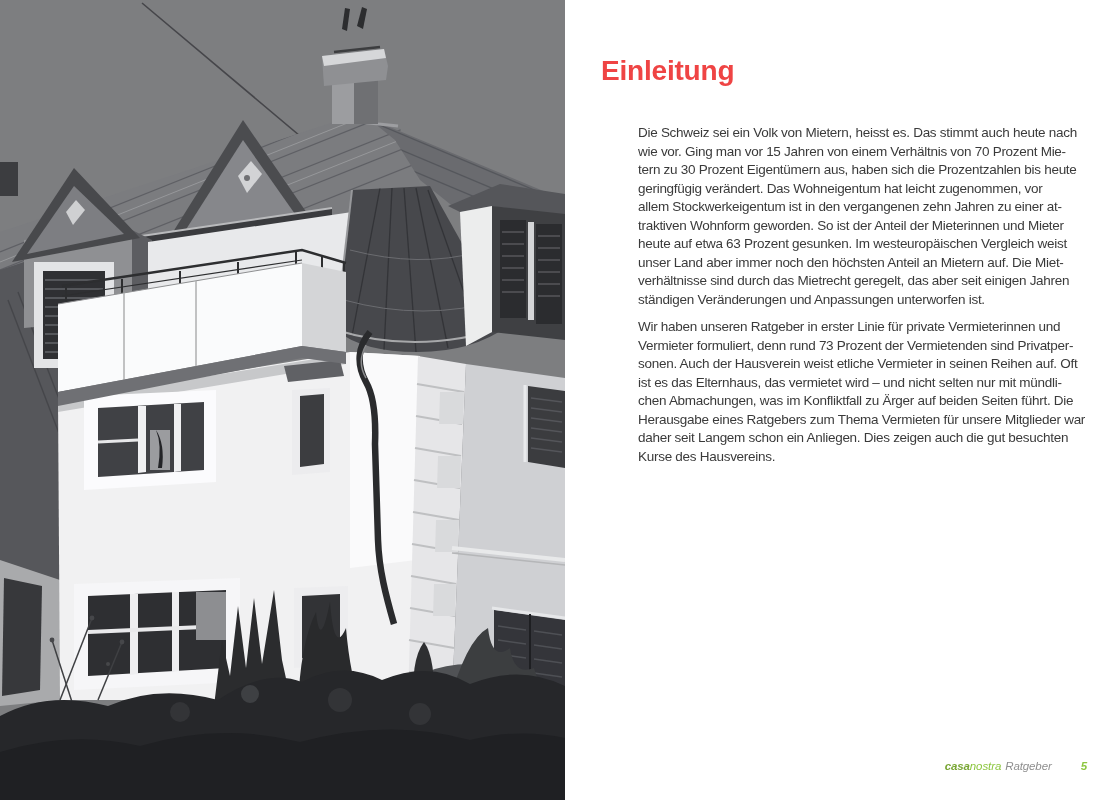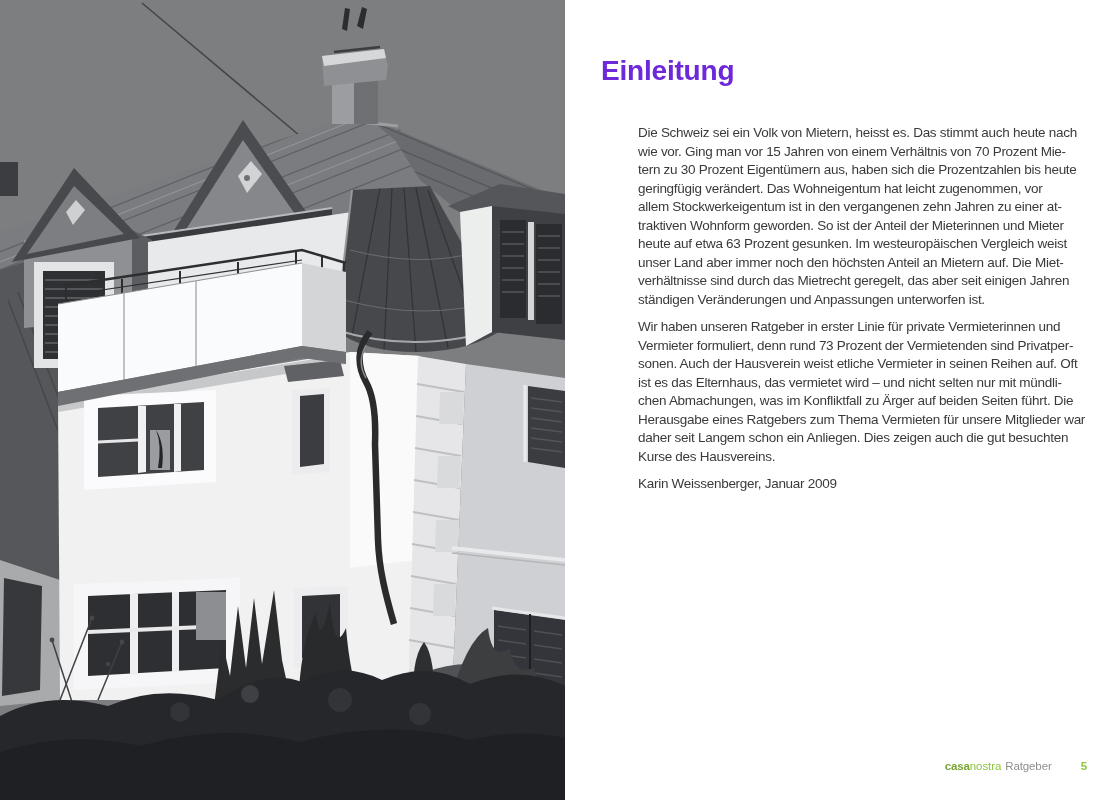--- a/index.html
+++ b/index.html
@@ -4,30 +4,30 @@
 <style>
   html,body{margin:0;padding:0}
   body{
     width:1106px;height:800px;position:relative;background:#ffffff;
     font-family:"Liberation Sans",sans-serif;overflow:hidden;
   }
   .photo{position:absolute;left:0;top:0;width:565px;height:800px;}
   .photo svg{display:block}
   h1.title{
     position:absolute;left:601px;top:56px;margin:0;
-    font-size:28px;line-height:29px;font-weight:700;color:#6d28d9;letter-spacing:-0.2px;
+    font-size:28px;line-height:29px;font-weight:700;color:#ef4444;letter-spacing:-0.2px;
   }
   .bodytext{
     position:absolute;left:638px;top:124px;width:462px;
     color:#3a3a3a;font-size:13.5px;line-height:18.5px;letter-spacing:-0.28px;
   }
   .bodytext p{margin:0 0 9px 0;white-space:pre;}
   .footer{
     position:absolute;left:601px;top:758px;width:486px;text-align:right;
-    font-size:11.5px;line-height:16px;letter-spacing:-0.1px;
+    font-size:11.5px;line-height:16px;letter-spacing:-0.1px;font-style:italic;
   }
   .brand-bold{color:#79a634;font-weight:700}
   .brand-light{color:#8cc63f}
   .brand-suffix{color:#8f8f8f;margin-left:4px}
   .pagenum{color:#8cc63f;font-weight:700;margin-left:29px}
 </style>
 </head>
 <body>
 
 <div class="photo">
@@ -310,18 +310,17 @@
 verhältnisse sind durch das Mietrecht geregelt, das aber seit einigen Jahren
 ständigen Veränderungen und Anpassungen unterworfen ist.</p>
   <p>Wir haben unseren Ratgeber in erster Linie für private Vermieterinnen und
 Vermieter formuliert, denn rund 73 Prozent der Vermietenden sind Privatper-
 sonen. Auch der Hausverein weist etliche Vermieter in seinen Reihen auf. Oft
 ist es das Elternhaus, das vermietet wird – und nicht selten nur mit mündli-
 chen Abmachungen, was im Konfliktfall zu Ärger auf beiden Seiten führt. Die
 Herausgabe eines Ratgebers zum Thema Vermieten für unsere Mitglieder war
 daher seit Langem schon ein Anliegen. Dies zeigen auch die gut besuchten
 Kurse des Hausvereins.</p>
-  <p>Karin Weissenberger, Januar 2009</p>
 </div>
 
 <div class="footer">
   <span class="brand-bold">casa</span><span class="brand-light">nostra</span><span class="brand-suffix">Ratgeber</span><span class="pagenum">5</span>
 </div>
 
 </body></html>

